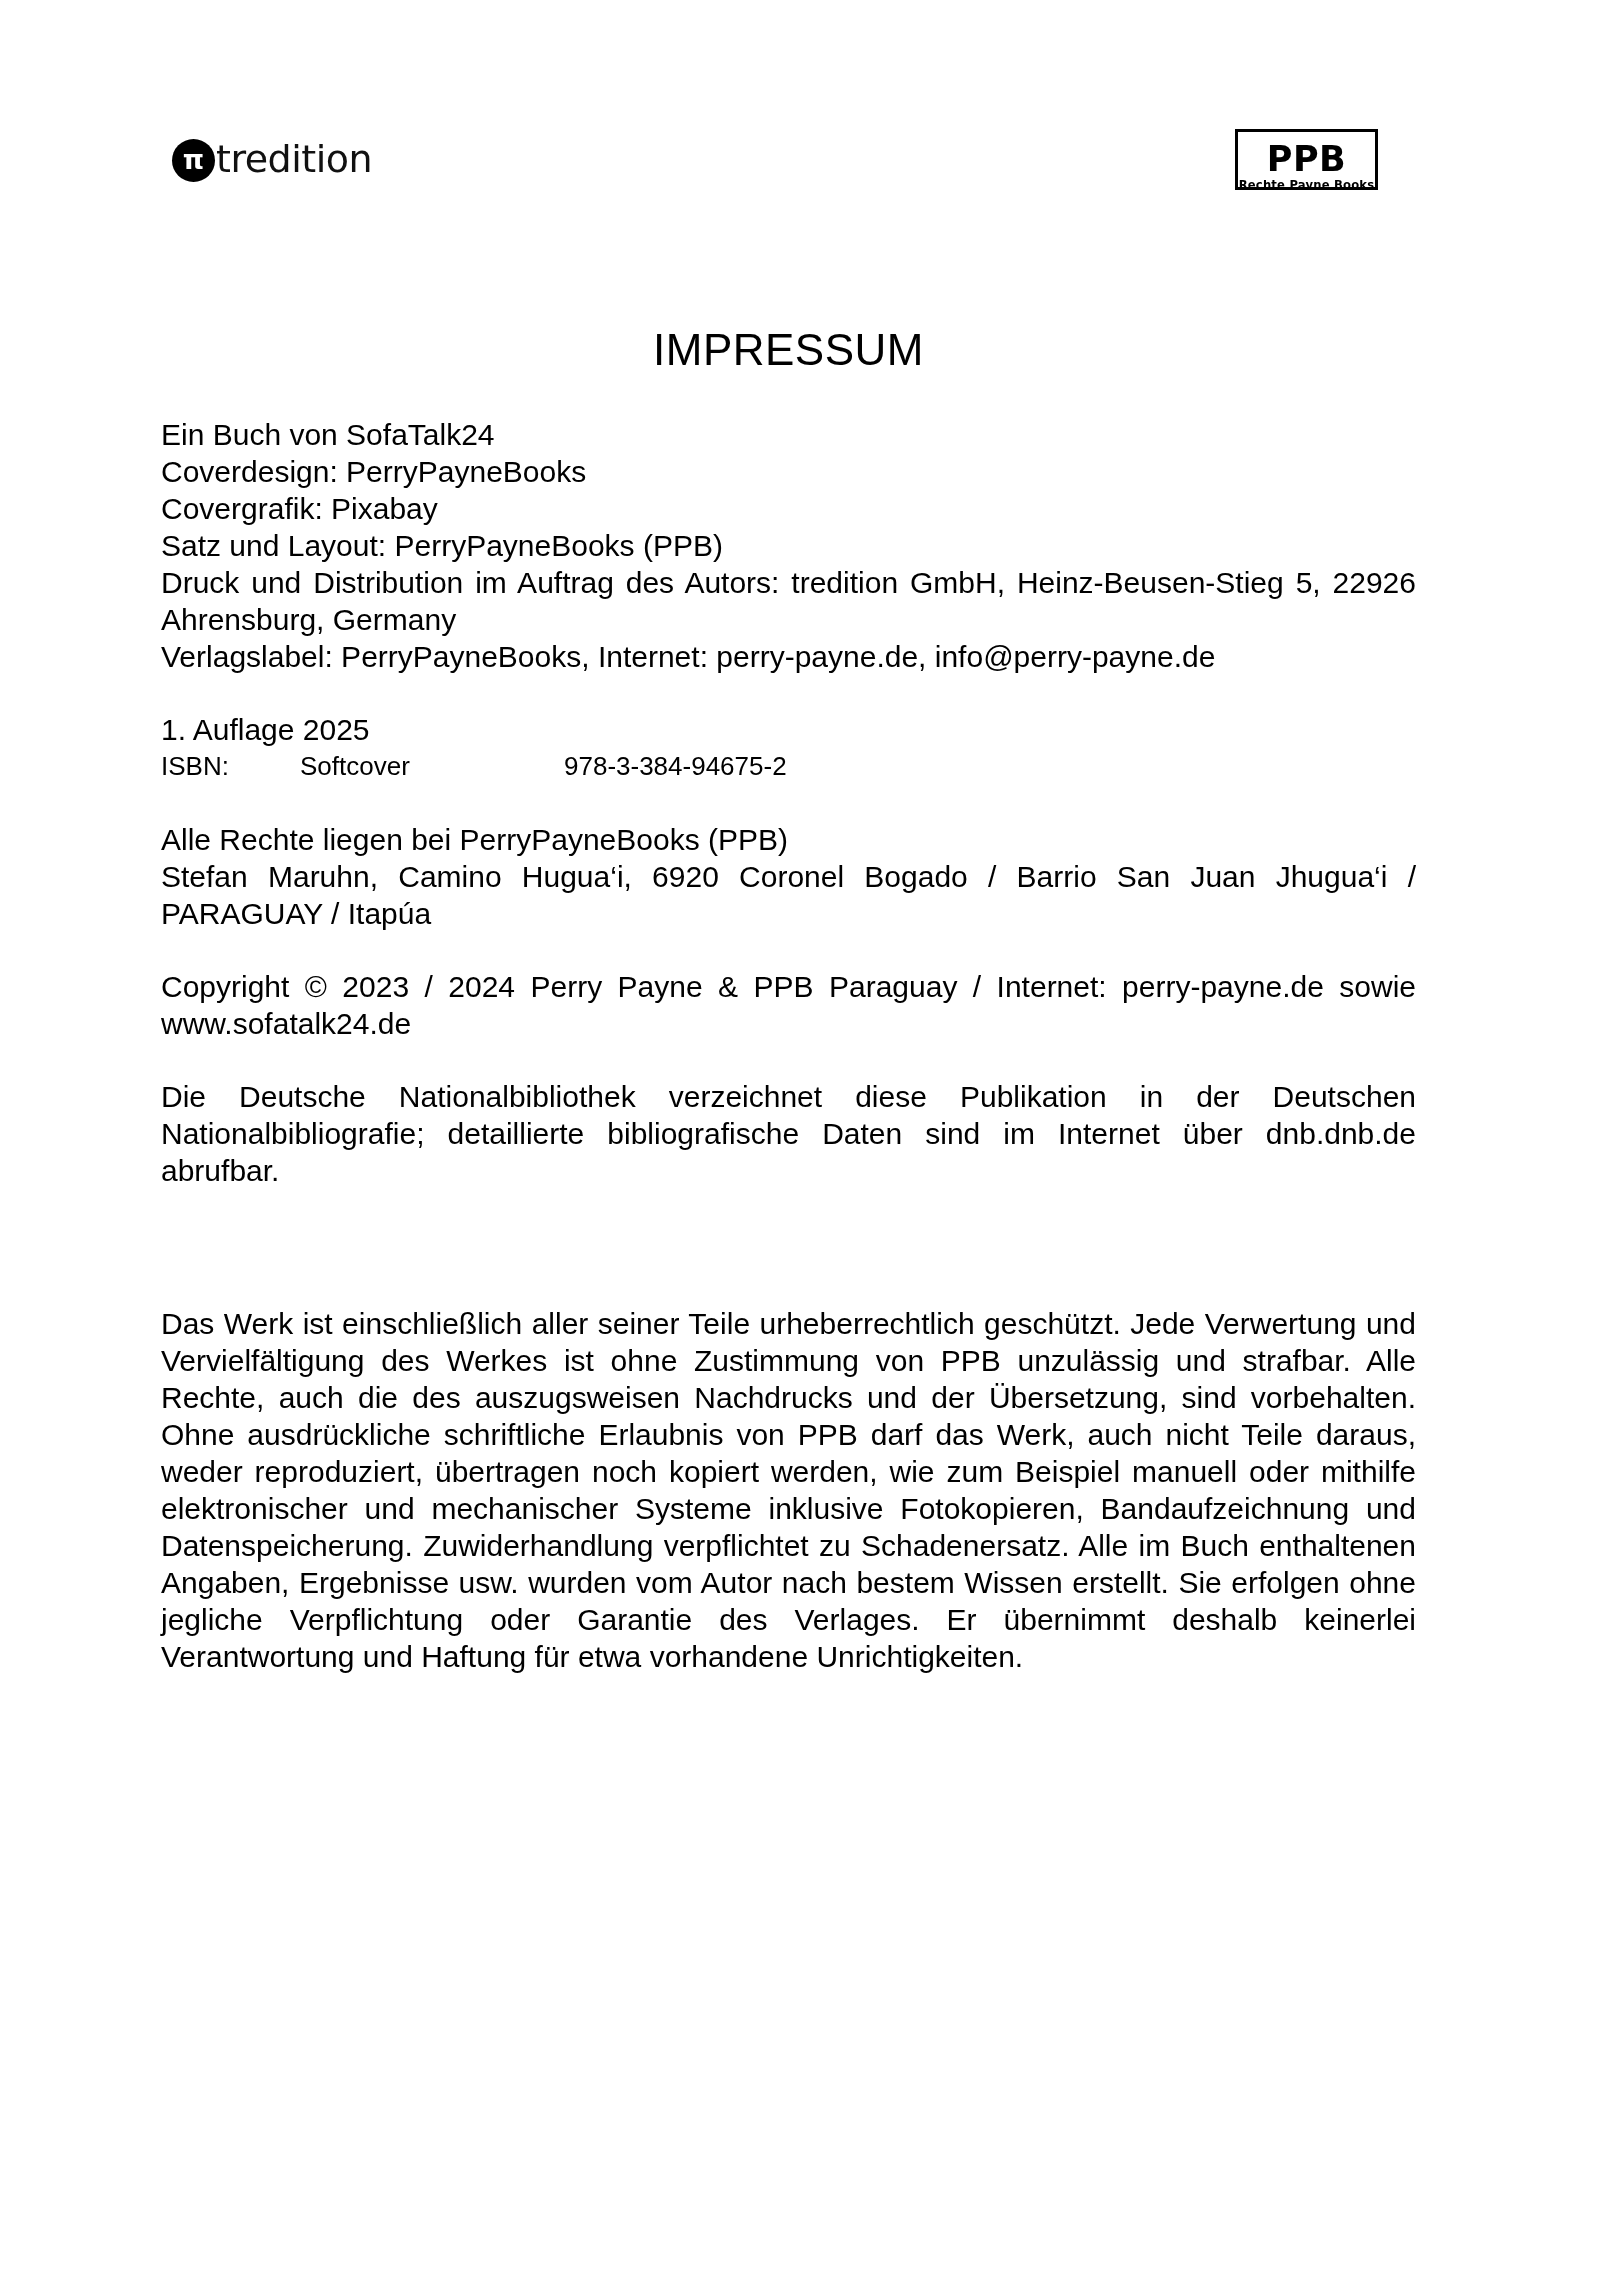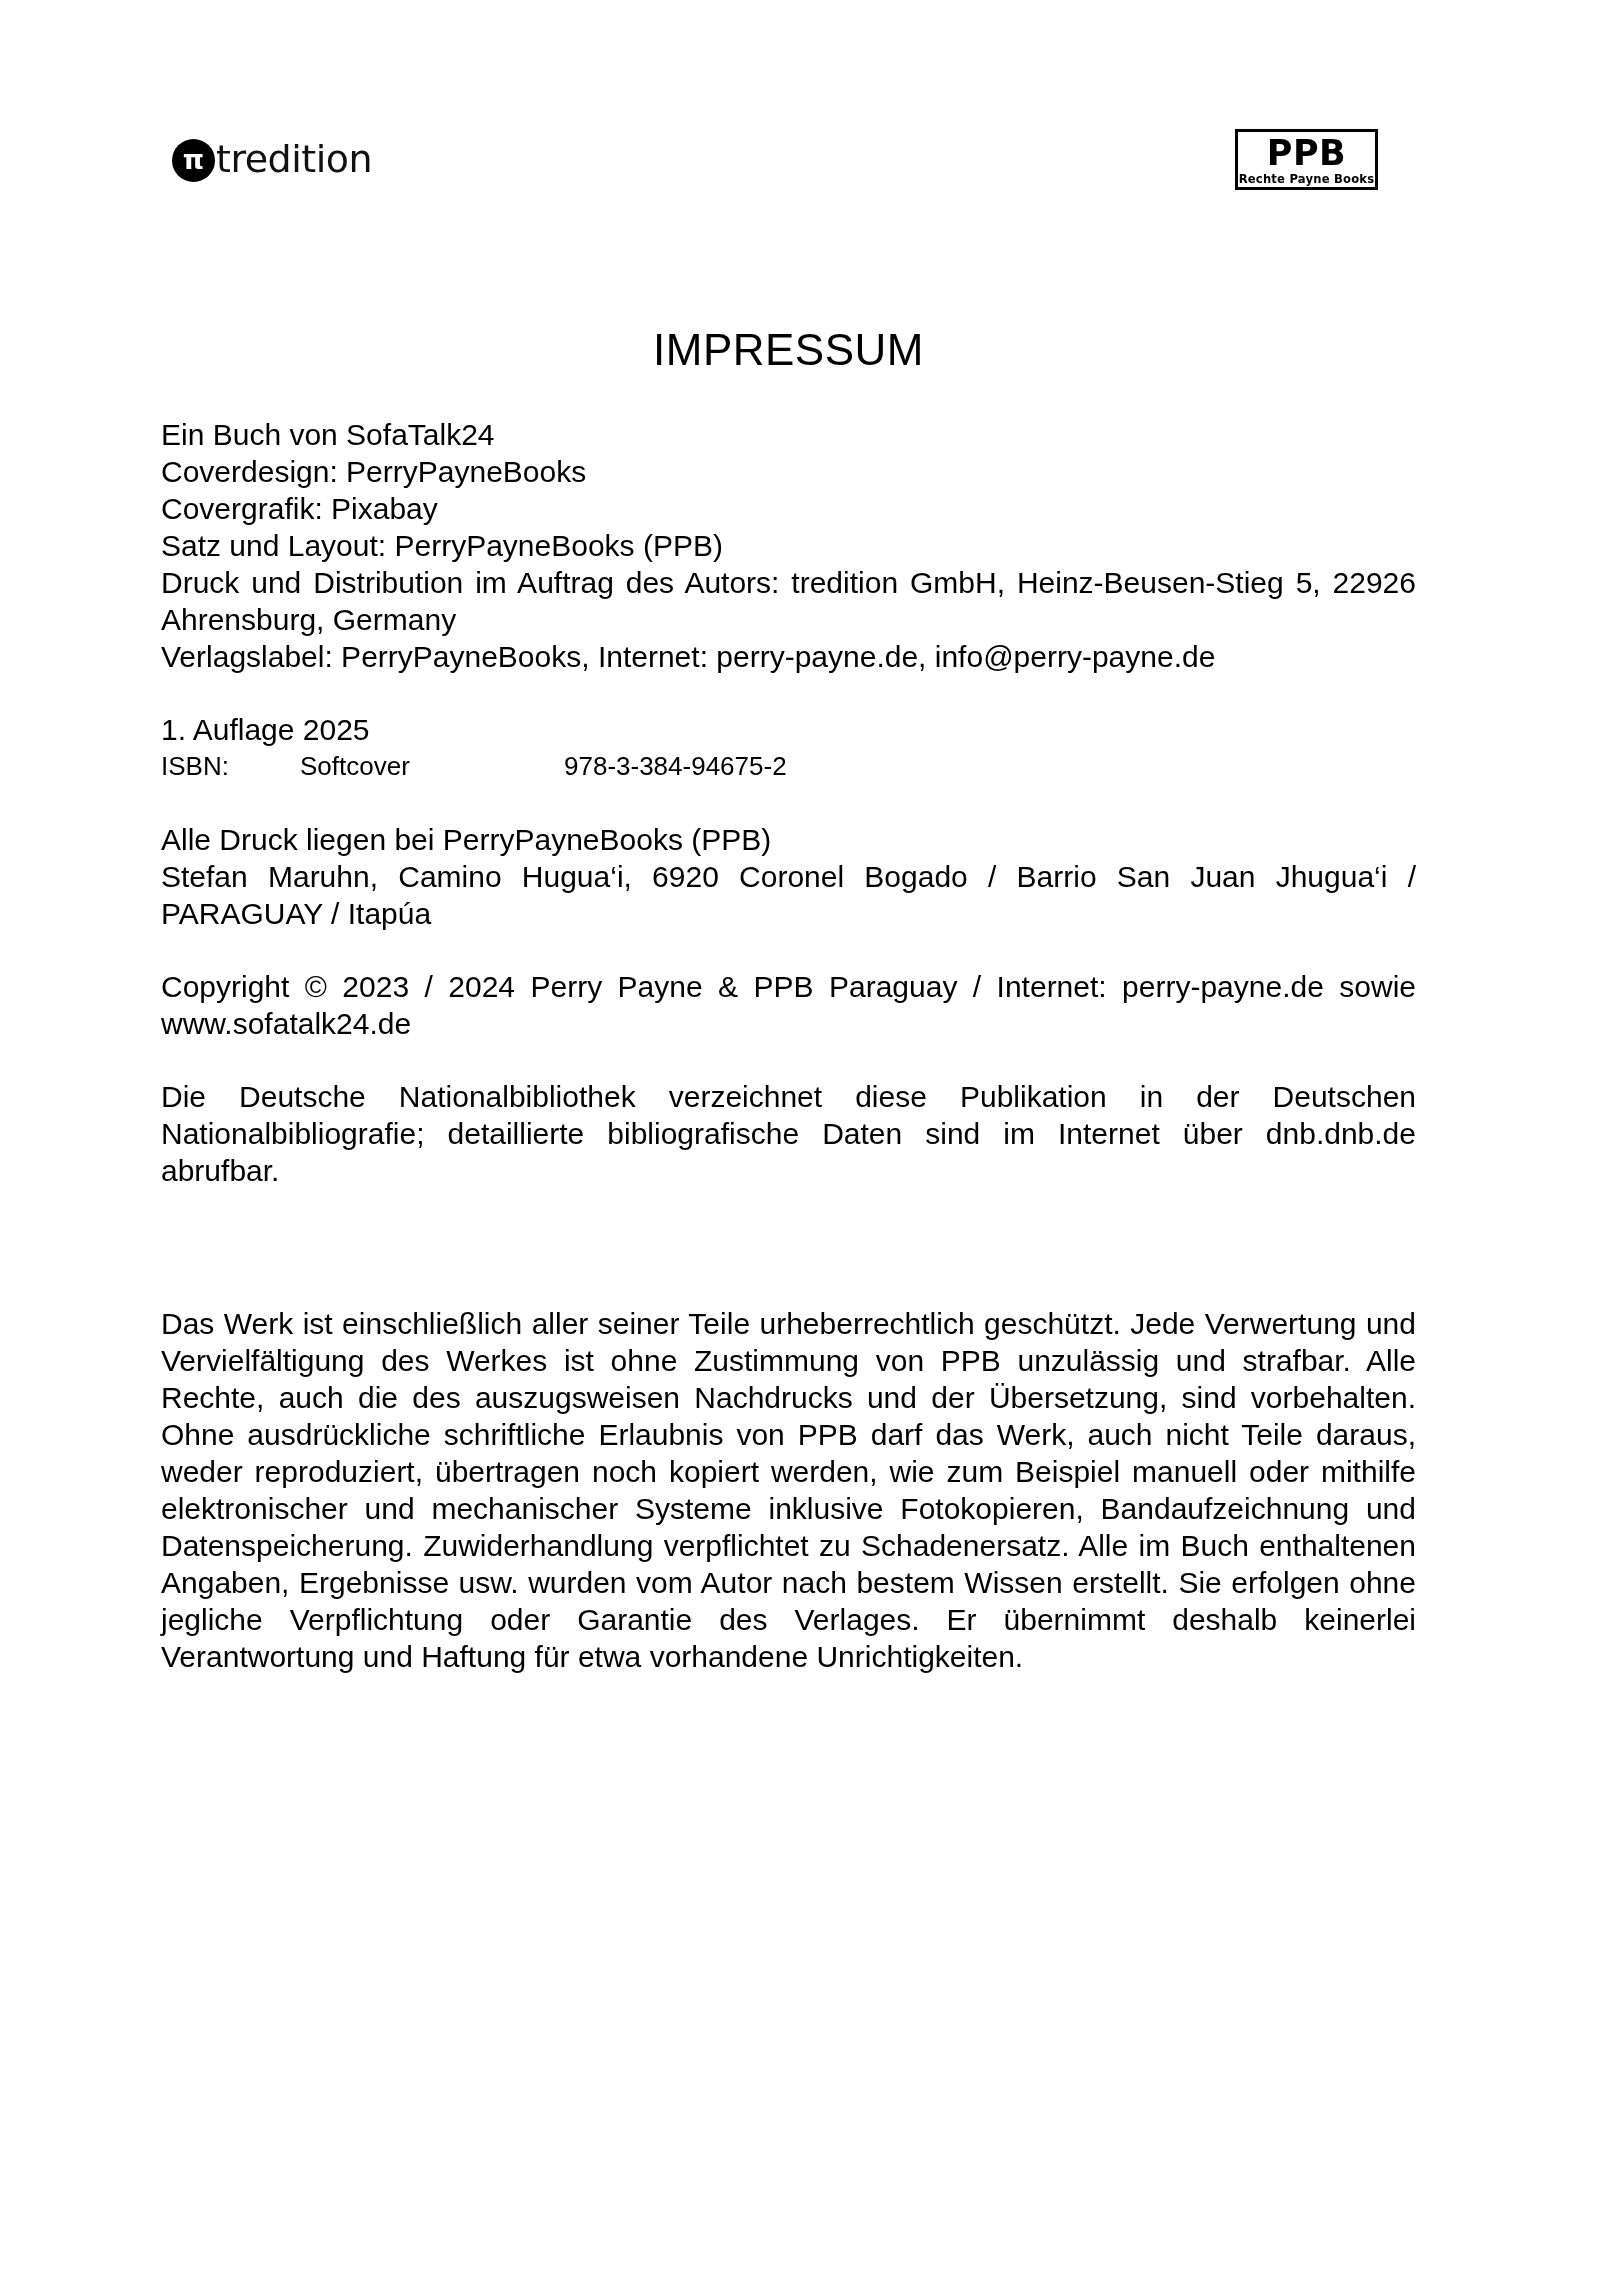--- a/index.html
+++ b/index.html
@@ -84,21 +84,21 @@
     justify-content: flex-start;
     overflow: hidden;
   }
   .ppb-logo .ppb-big {
     font-family: "DejaVu Sans", sans-serif;
     font-weight: 700;
     font-size: 35px;
     line-height: 38px;
     letter-spacing: 0.5px;
     color: #000000;
-    margin-top: 2px;
+    margin-top: 8px;
   }
   .ppb-logo .ppb-sub {
     font-family: "DejaVu Sans", sans-serif;
     font-weight: 700;
     font-size: 11.6px;
     line-height: 14px;
     letter-spacing: 0.2px;
     color: #000000;
   }
 
@@ -192,21 +192,21 @@
           <tr>
         <td class="c1">ISBN:</td>
         <td class="c2">Softcover</td>
         <td>978-3-384-94675-2</td>
       </tr>
     </tbody>
       </table>
 
     <div class="gap-sm"></div>
 
-    <p class="block left">Alle Druck liegen bei PerryPayneBooks (PPB)</p>
+    <p class="block left">Alle Rechte liegen bei PerryPayneBooks (PPB)</p>
 
     <p class="block">Stefan Maruhn, Camino Hugua‘i, 6920 Coronel Bogado / Barrio San Juan Jhugua‘i / PARAGUAY / Itapúa</p>
 
     <div class="gap-sm"></div>
 
     <p class="block">Copyright © 2023 / 2024 Perry Payne &amp; PPB Paraguay / Internet: perry-payne.de sowie www.sofatalk24.de</p>
 
     <div class="gap-sm"></div>
 
     <p class="block">Die Deutsche Nationalbibliothek verzeichnet diese Publikation in der Deutschen Nationalbibliografie; detaillierte bibliografische Daten sind im Internet über dnb.dnb.de abrufbar.</p>

